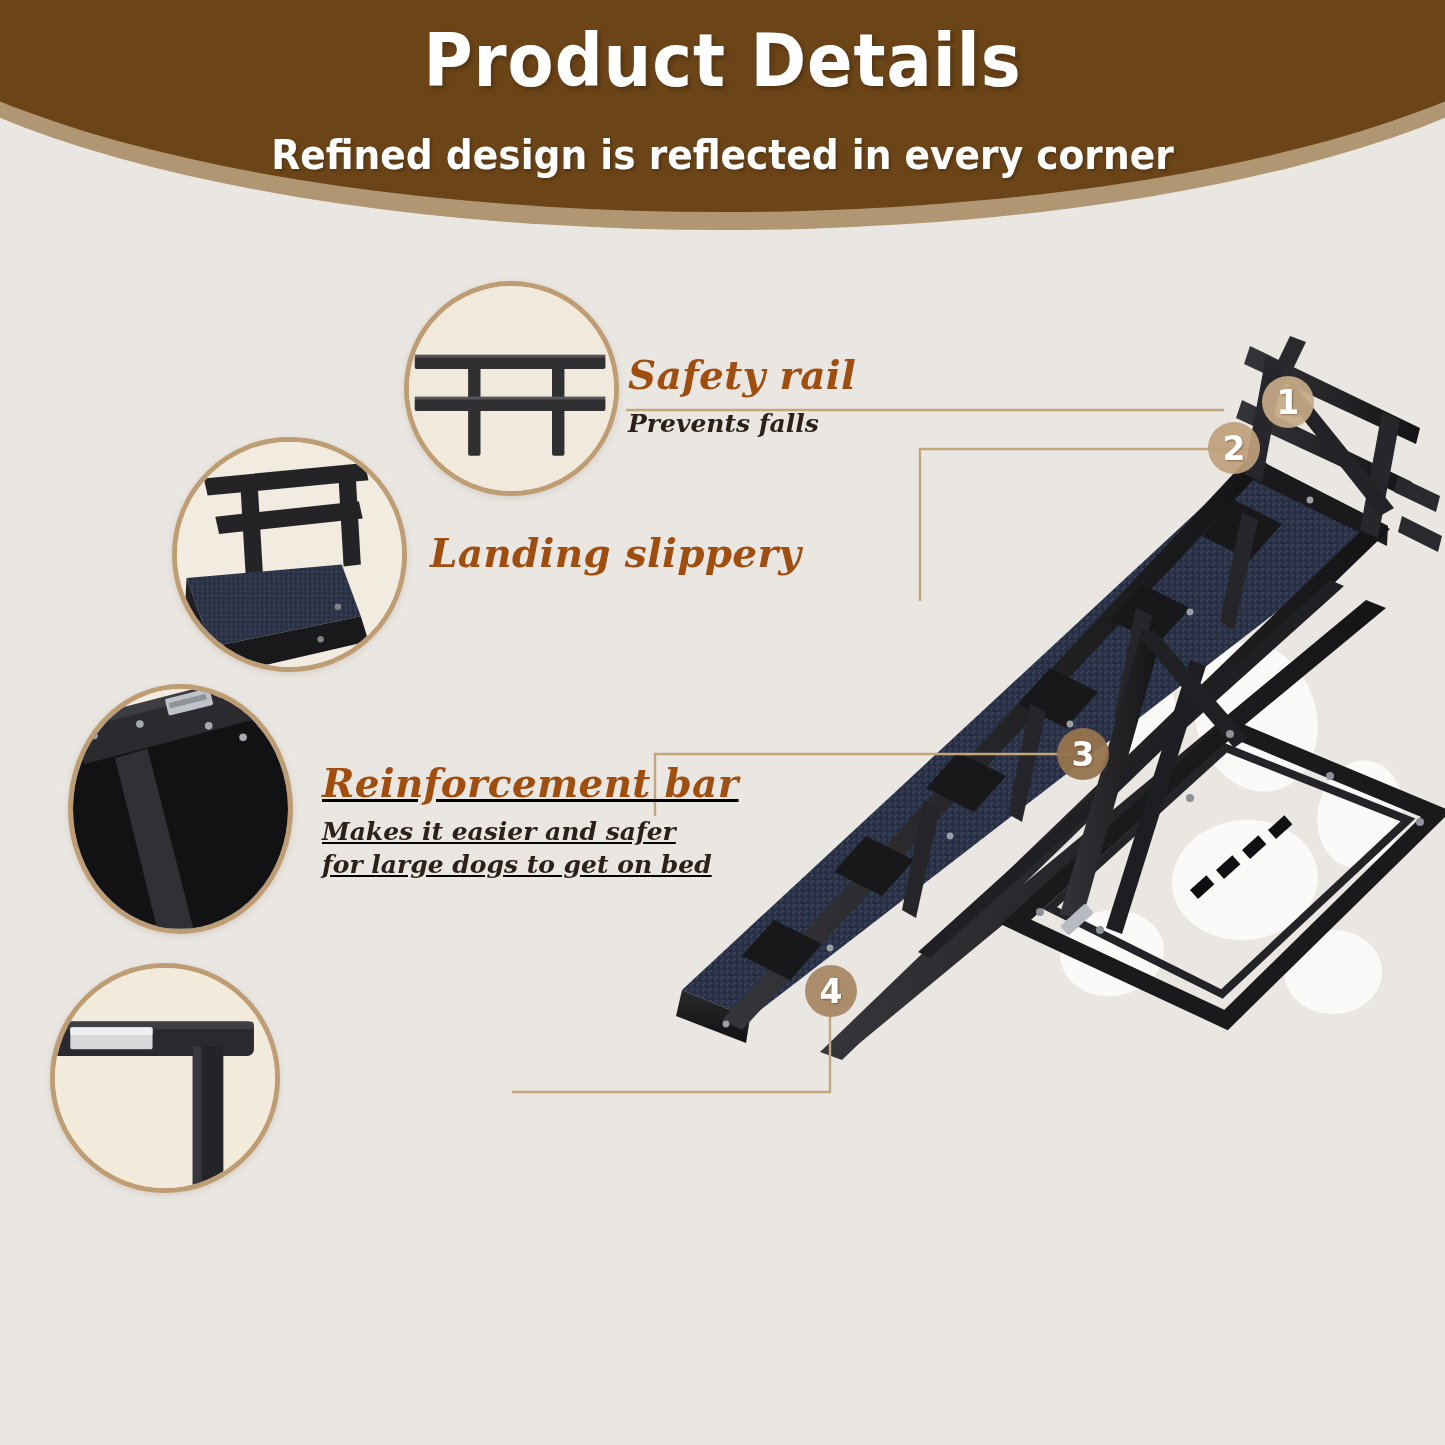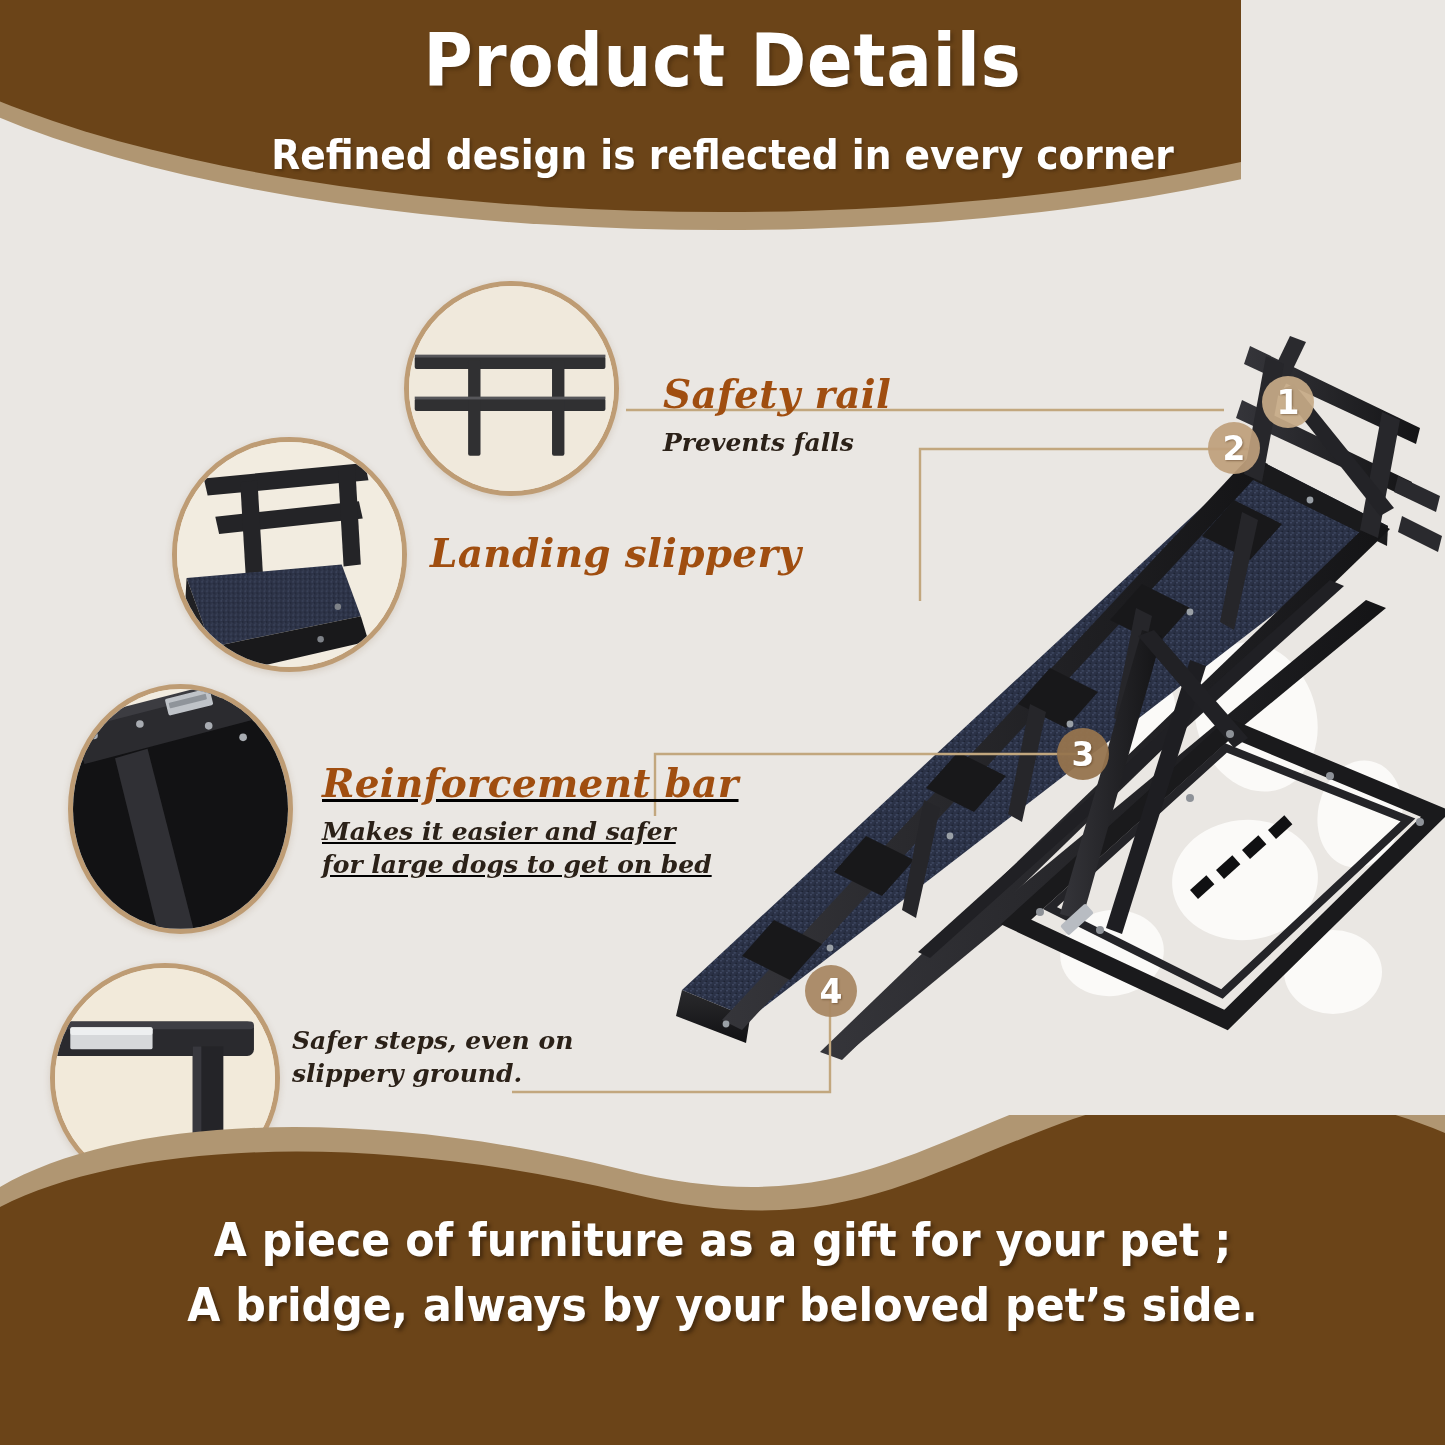--- a/index.html
+++ b/index.html
@@ -6,21 +6,21 @@
   html,body { width:1445px; height:1445px; }
   body {
     font-family:"Liberation Sans", sans-serif;
     background:#EAE7E3;
     position:relative;
     overflow:hidden;
   }
   .stage { position:absolute; inset:0; width:1445px; height:1445px; }
 
   
-  .top-banner-wrap{ position:absolute; left:0; top:0; width:1241px; height:230px; overflow:hidden; }
+  .top-banner-wrap{ position:absolute; left:0; top:0; width:1445px; height:230px; overflow:hidden; }
   .top-rim{
     position:absolute; left:-180px; top:-330px;
     width:1805px; height:560px; border-radius:50%;
     background:#B09672;
   }
   .top-fill{
     position:absolute; left:-180px; top:-340px;
     width:1805px; height:552px; border-radius:50%;
     background:#6B4418;
   }
@@ -256,21 +256,21 @@
         <rect x="6" y="118" width="200" height="13" rx="2"></rect>
         <rect x="62" y="78" width="13" height="100" rx="2"></rect>
         <rect x="150" y="78" width="13" height="100" rx="2"></rect>
       </g>
       <g fill="#56565A">
         <rect x="6" y="72" width="200" height="3"></rect>
         <rect x="6" y="116" width="200" height="3"></rect>
       </g>
     </svg>
   </div>
-  <div class="ct" style="left:663px; top:352px;margin-top:19px;">
+  <div class="ct" style="left:628px; top:352px;">
     <div class="title">Safety rail</div>
     <div class="desc">Prevents falls</div>
   </div>
 
   <div class="cc" style="left:172px; top:437px; width:235px; height:235px;">
     <svg viewBox="0 0 235 235" xmlns="http://www.w3.org/2000/svg">
       <defs>
         <pattern id="carp2" width="5" height="5" patternUnits="userSpaceOnUse">
           <rect width="5" height="5" fill="#2C3246"></rect>
           <rect x="0.4" y="0.4" width="1.8" height="1.2" fill="#424C66"></rect>
@@ -337,35 +337,23 @@
       <rect x="-8" y="56" width="216" height="8" rx="4" fill="#3E3E44"></rect>
 
       <rect x="16" y="62" width="86" height="23" rx="2" fill="#D6D8DA"></rect>
       <rect x="16" y="62" width="86" height="8" rx="2" fill="#EDEFF0"></rect>
 
       <rect x="144" y="82" width="32" height="150" fill="#242428"></rect>
       <rect x="144" y="82" width="9" height="150" fill="#38383E"></rect>
     </svg>
   </div>
   <div class="ct" style="left:292px; top:1015px;">
-    <div class="desc">Safer steps, even on
-slippery ground.</div>
   </div>
 
   <div class="top-banner-wrap">
     <div class="top-rim"></div>
     <div class="top-fill"></div>
     <div class="top-title">Product  Details</div>
     <div class="top-sub">Refined design is reflected in every corner</div>
   </div>
 
-  <div class="bot-wrap">
-    <svg class="bot-svg" viewBox="0 0 1445 330" preserveAspectRatio="none" xmlns="http://www.w3.org/2000/svg">
-
-      <path d="M0,72 C120,2 360,-10 620,54 C820,104 900,40 1060,-20 C1190,-70 1330,-60 1445,-10 L1445,330 L0,330 Z" fill="#B09672"></path>
-
-      <path d="M0,92 C130,26 370,16 628,78 C828,126 906,66 1062,8 C1192,-40 1332,-30 1445,18 L1445,330 L0,330 Z" fill="#6B4418"></path>
-    </svg>
-    <div class="bot-line l1">A piece of furniture as a gift for your pet ;</div>
-    <div class="bot-line l2">A bridge, always by your beloved pet’s side.</div>
-  </div>
 
 </div>
 
 </body></html>

